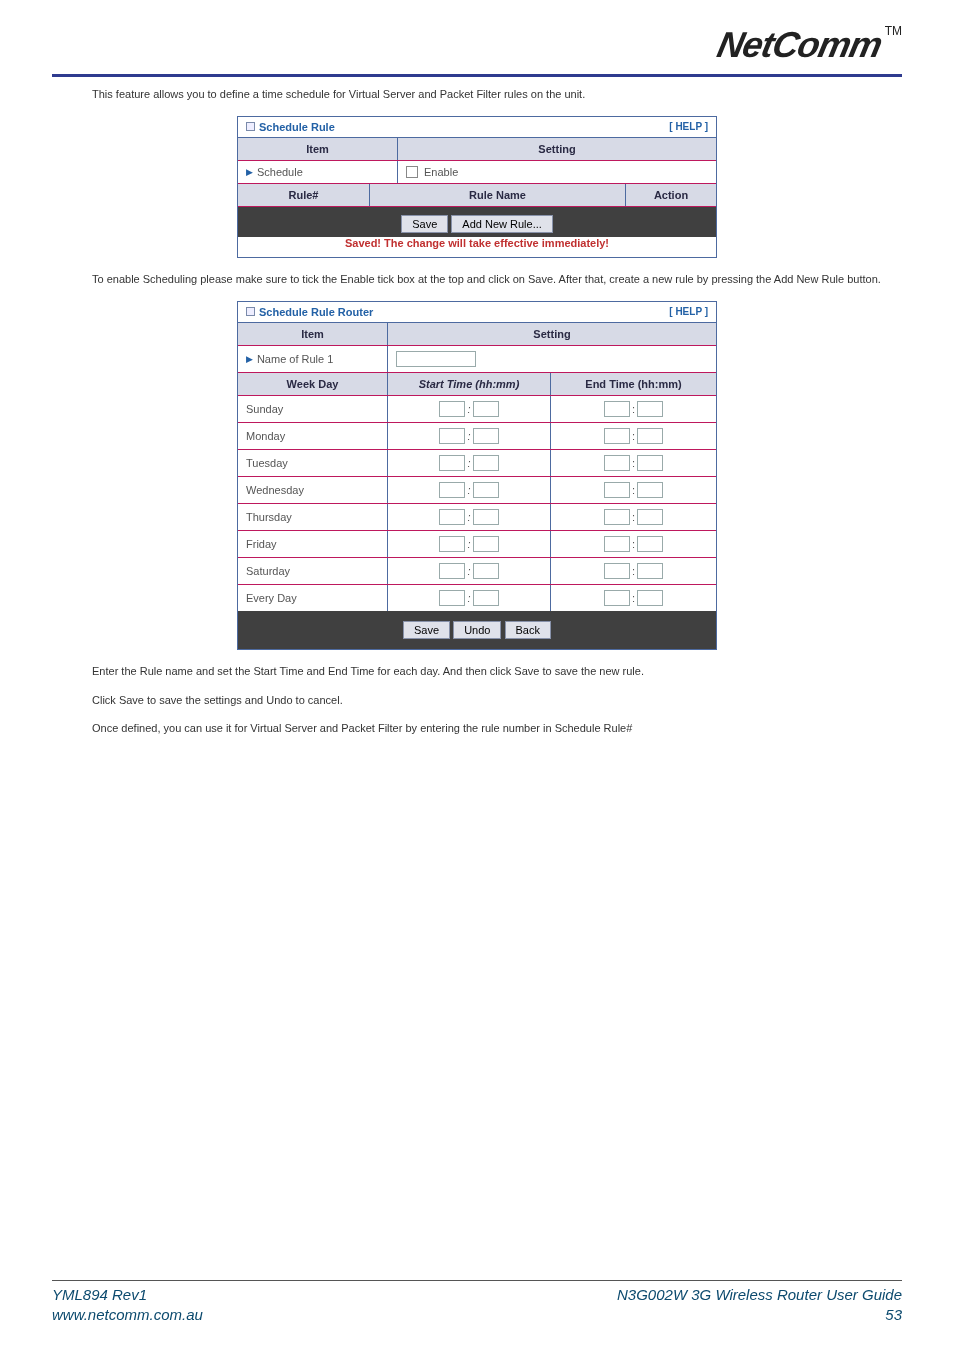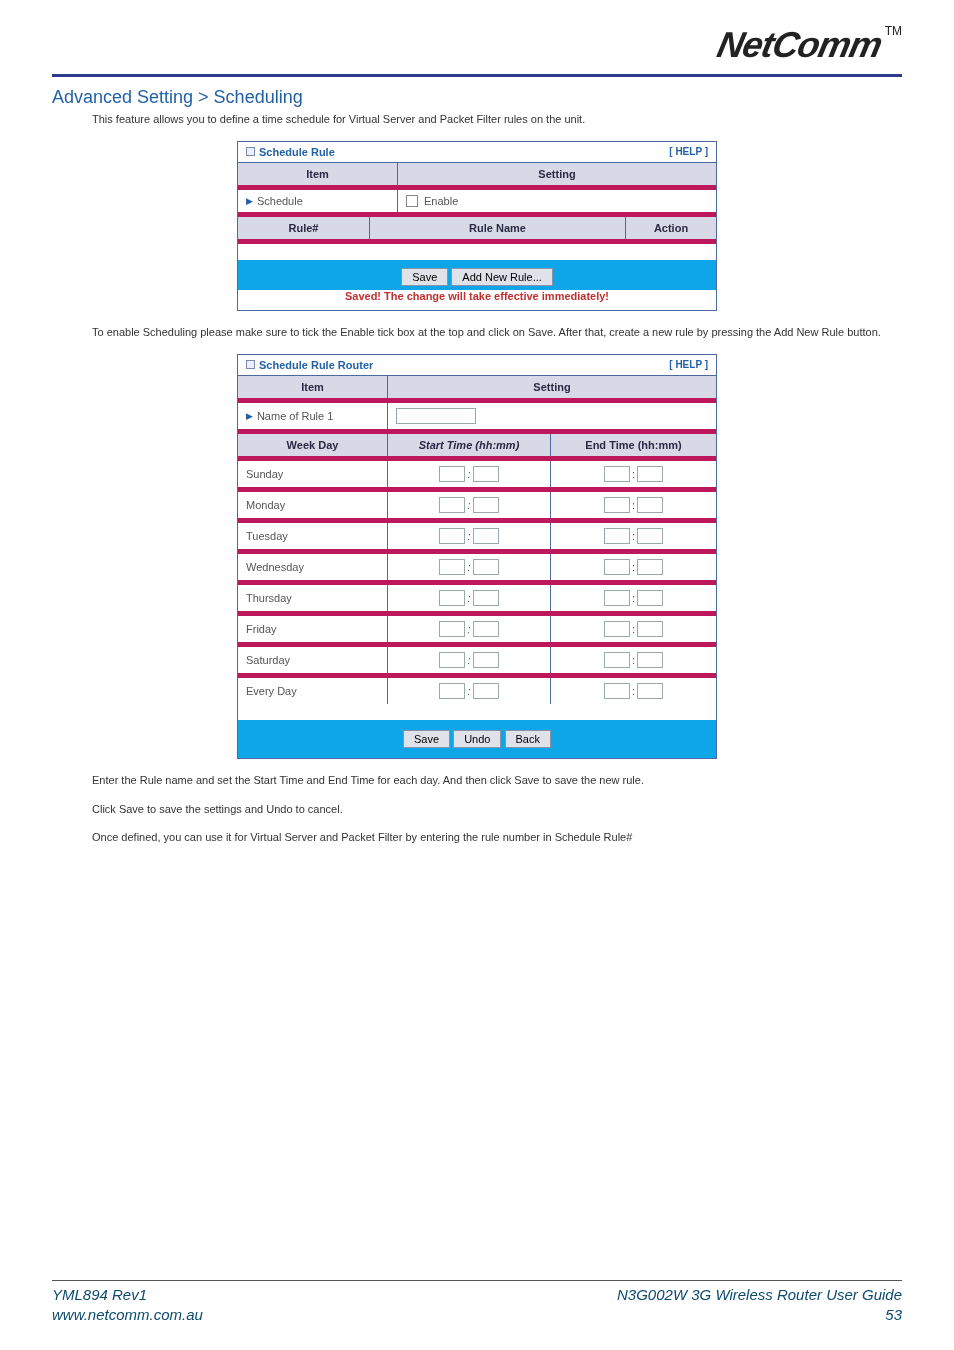--- a/index.html
+++ b/index.html
@@ -9,33 +9,33 @@
   .logo { font-style: italic; font-weight: 900; font-size: 36px; letter-spacing: -1px; font-family: "Arial Black", Arial, sans-serif; display: inline-block; transform: skewX(-12deg); }
   .logo-tm { font-size: 12px; vertical-align: top; font-style: normal; margin-left: 4px; }
   .hr { border: none; border-top: 3px solid #2f3b8f; margin: 2px 0 10px 0; }
   .section-title { color: #2361a6; font-size: 18px; font-weight: 400; margin: 6px 0 4px 0; }
   .body-text { font-size: 11px; color: #333; line-height: 1.35; margin: 2px 0 14px 40px; }
   .panel { width: 480px; margin: 0 auto 14px auto; border: 1px solid #4d6aa0; font-size: 11px; color: #333; }
   .panel-hdr { background: #fff; padding: 4px 8px; display: flex; justify-content: space-between; align-items: center; border-bottom: 1px solid #4d6aa0; gap: 17px; }
   .panel-hdr-left { color: #2361a6; font-weight: bold; display: flex; align-items: center; gap: 4px; }
   .sq-icon { width: 9px; height: 9px; border: 1px solid #7a8aaa; background: #eef; display: inline-block; }
   .help-link { color: #2361a6; font-weight: bold; font-size: 10px; }
-  .row { display: flex; border-bottom: 5px solid #be185d; }
+  .row { display: flex; border-bottom: 1px solid #be185d; }
   .row:last-child { border-bottom: none; }
   .cell { padding: 5px 8px; border-right: 1px solid #4d6aa0; display: flex; align-items: center; }
   .cell:last-child { border-right: none; }
   .head-cell { background: #d7dae6; font-weight: bold; text-align: center; justify-content: center; color: #2a2a44; }
   .body-cell { background: #fff; color: #555; }
   .w-item { width: 160px; }
   .w-setting { flex: 1; }
   .w-rulenum { width: 132px; }
   .w-rulename { flex: 1; }
   .w-action { width: 90px; }
   .btn { background: #e0e2ea; border: 1px solid #8892aa; padding: 2px 10px; font-size: 11px; font-family: inherit; cursor: pointer; }
-  .btn-row { text-align: center; padding: 8px 0 4px 0; background: #0ea5e9; margin-top: 16px; }
+  .btn-row { text-align: center; padding: 8px 0 4px 0; background: #404040; }
   .saved-msg { color: #c03030; font-weight: bold; text-align: center; font-size: 11px; padding: 0 0 8px 0; background: #fff; }
   .chk { width: 12px; height: 12px; border: 1px solid #888; display: inline-block; margin-right: 6px; vertical-align: middle; background: #fff; }
   .tri { color: #2361a6; font-size: 9px; margin-right: 4px; }
   .txt-in { width: 80px; height: 16px; border: 1px solid #9aa; background: #fff; display: inline-block; }
   .txt-in-sm { width: 26px; height: 16px; border: 1px solid #9aa; background: #fff; display: inline-block; }
   .time-pair { display: inline-flex; align-items: center; gap: 2px; }
   .w-week { width: 150px; }
   .w-start { flex: 1; justify-content: center; font-style: italic; }
   .w-end { width: 165px; justify-content: center; }
   .footer { position: absolute; left: 52px; right: 52px; bottom: 26px; }
@@ -46,21 +46,20 @@
 </style>
 </head>
 <body>
 
 <div class="page">
   <div class="logo-bar">
     <span class="logo"><span>NetComm</span></span><span class="logo-tm">TM</span>
   </div>
   <hr class="hr">
 
-  <div class="section-title">Advanced Setting &gt; Scheduling</div>
   <div class="body-text">This feature allows you to define a time schedule for Virtual Server and Packet Filter rules on the unit.</div>
 
   <div class="panel">
     <div class="panel-hdr">
       <span class="panel-hdr-left">
         <span class="sq-icon"></span>
         <span>Schedule Rule</span>
       </span>
       <span class="help-link">[ HELP ]</span>
     </div>

